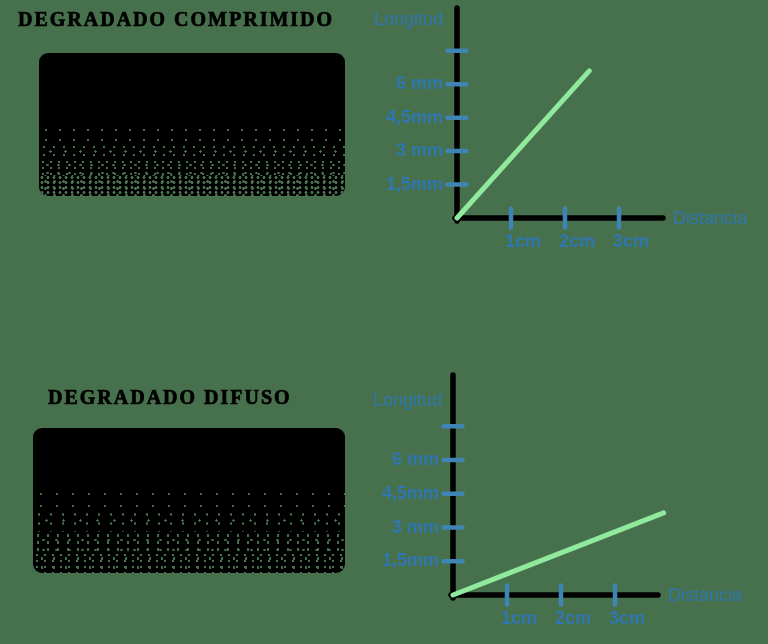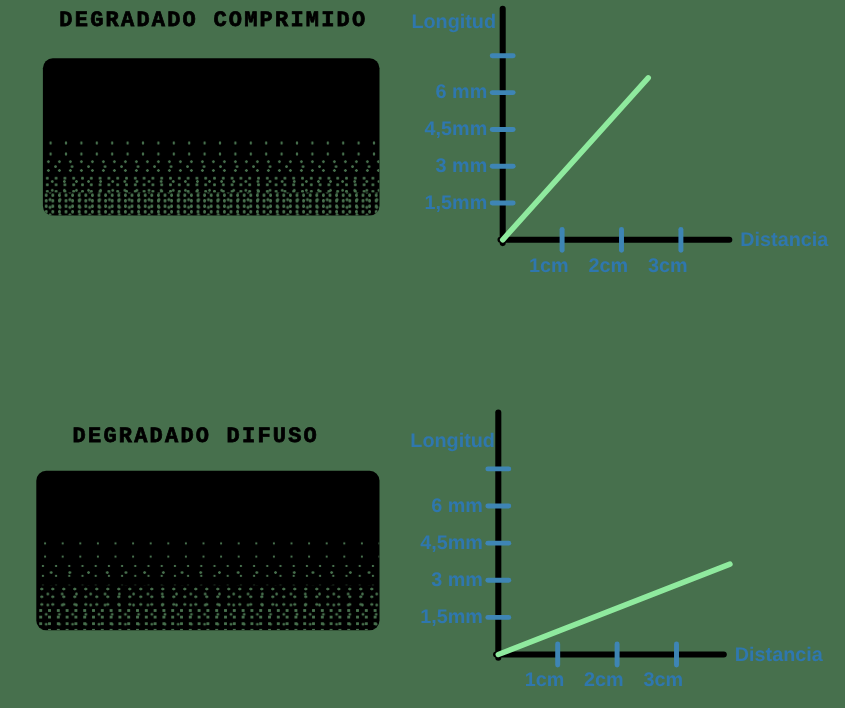--- a/index.html
+++ b/index.html
@@ -9,26 +9,26 @@
     --tick:#3E85B5;
     --green:#8FEA9E;
   }
   html,body{margin:0;padding:0;background:var(--bg);}
   .canvas{
     position:relative;width:768px;height:644px;background:var(--bg);
     overflow:hidden;font-family:"Liberation Sans",sans-serif;
   }
   .section-title{
     position:absolute;color:var(--ink);
-    font-family:Liberation Mono, monospace;font-weight:800;font-size:20px;
-    letter-spacing:2px;text-align:center;-webkit-text-stroke:0.7px var(--ink);
+    font-family:Liberation Serif, serif;font-weight:800;font-size:20px;
+    letter-spacing:2px;text-align:left;-webkit-text-stroke:0.7px var(--ink);
     white-space:nowrap;
   }
   .title-1{left:18px;top:8px;width:352px;}
-  .title-2{left:22px;top:386px;width:312px;}
+  .title-2{left:48px;top:386px;width:312px;}
   .gradient-box{
     position:absolute;background:var(--ink);border-radius:9px;overflow:hidden;
   }
   .box-1{left:39px;top:53px;width:306px;height:143px;}
   .box-2{left:33px;top:428px;width:312px;height:145px;}
   .band{position:absolute;left:0;right:0;}
   
   .box-1 .b1{top:72px;height:18px;
     background-image:radial-gradient(circle,var(--bg) 1px,transparent 1.4px);
     background-size:14px 10px;}
@@ -58,33 +58,33 @@
     background-size:10px 7px,13px 10px;background-position:0 0,4px 3px;}
   .box-2 .b4{top:124px;height:21px;
     background-image:radial-gradient(circle,var(--bg) 1.2px,transparent 1.6px),
                      radial-gradient(circle,var(--bg) 1.1px,transparent 1.5px);
     background-size:8px 6px,12px 9px;background-position:0 0,3px 2px;}
   .chart{position:absolute;width:398px;}
   .chart-1{left:370px;top:0;height:280px;}
   .chart-2{left:370px;top:370px;height:274px;}
   .chart svg{position:absolute;left:0;top:0;}
   .axis-title{
-    position:absolute;color:var(--blue);font-weight:bold;font-size:18px;
+    position:absolute;color:var(--blue);font-weight:normal;font-size:18px;
     line-height:20px;white-space:nowrap;
   }
   .c1-ylabel{left:4px;top:9px;}
   .c1-xlabel{left:303px;top:208px;}
   .c2-ylabel{left:3px;top:20px;}
   .c2-xlabel{left:298px;top:215px;}
   .tick-label{
     position:absolute;color:var(--blue);font-weight:bold;font-size:18px;
     line-height:21px;white-space:nowrap;
   }
   .tick-label.y{text-align:center;}
-  .tick-label.x{width:60px;text-align:left;}
+  .tick-label.x{width:60px;text-align:right;}
 </style>
 </head>
 <body>
 
 <div class="canvas">
 
   <div class="section-title title-1">DEGRADADO COMPRIMIDO</div>
   <div class="gradient-box box-1">
     <div class="band b1"></div>
     <div class="band b2"></div>

